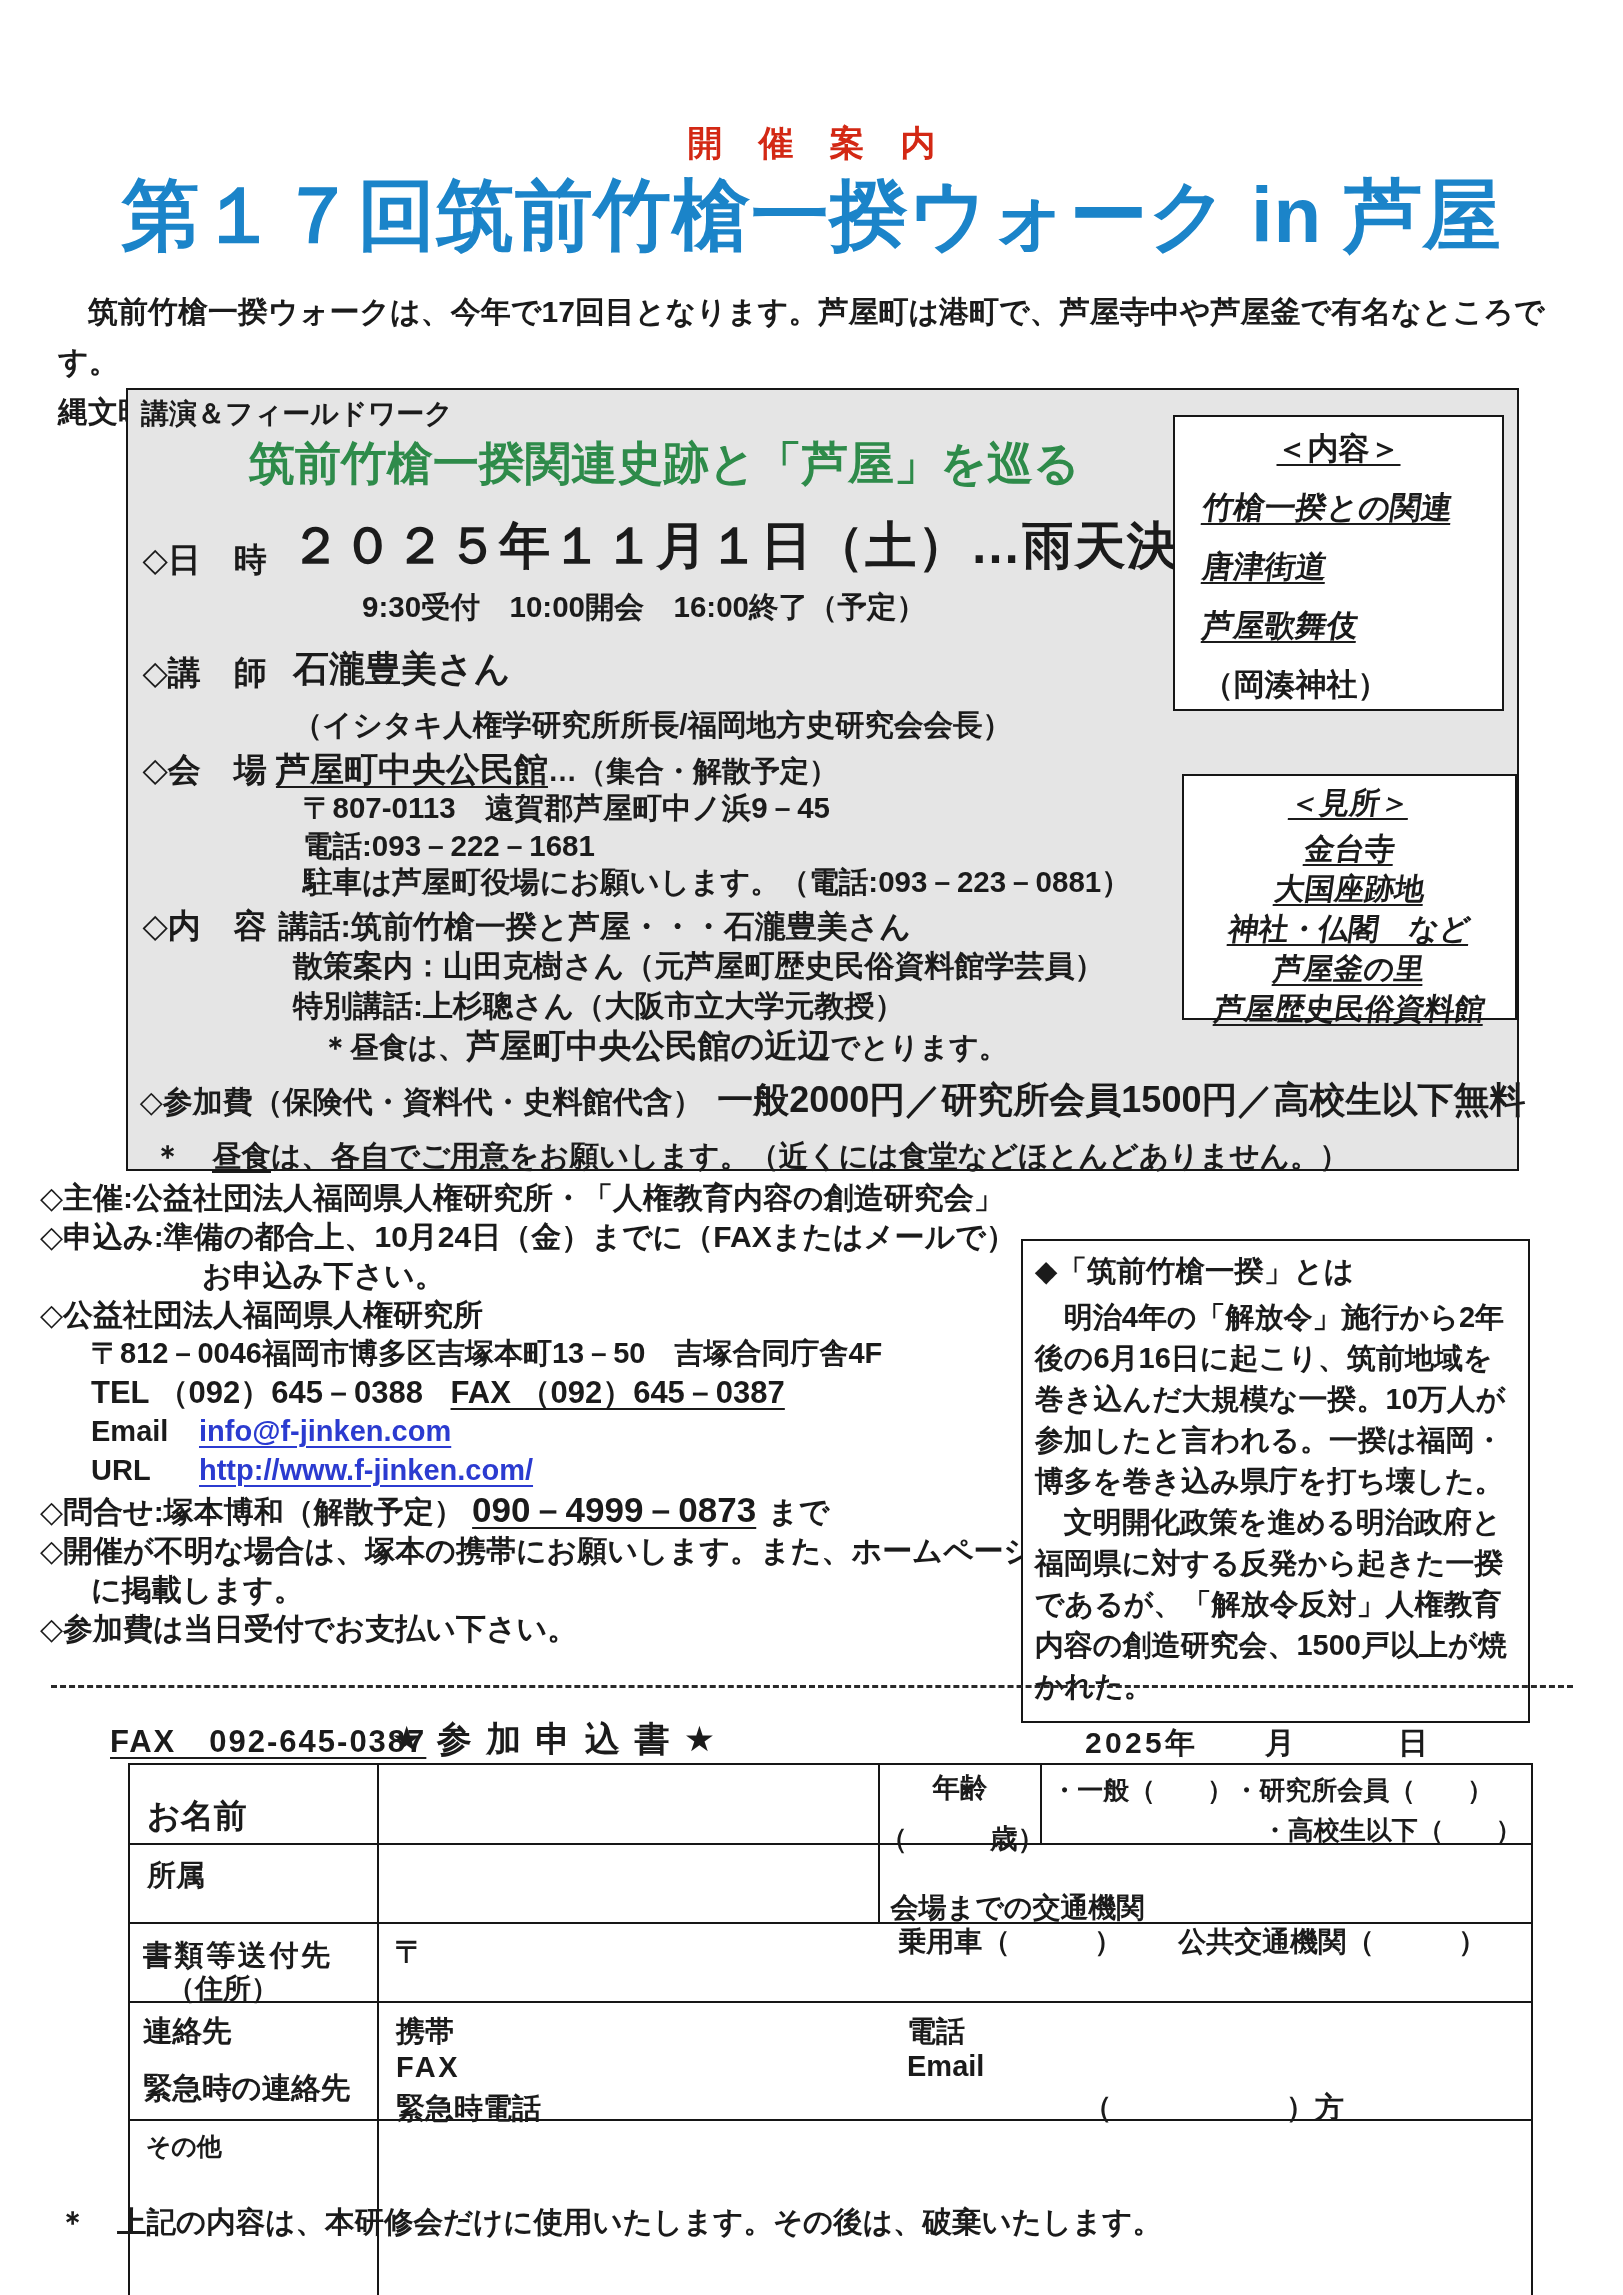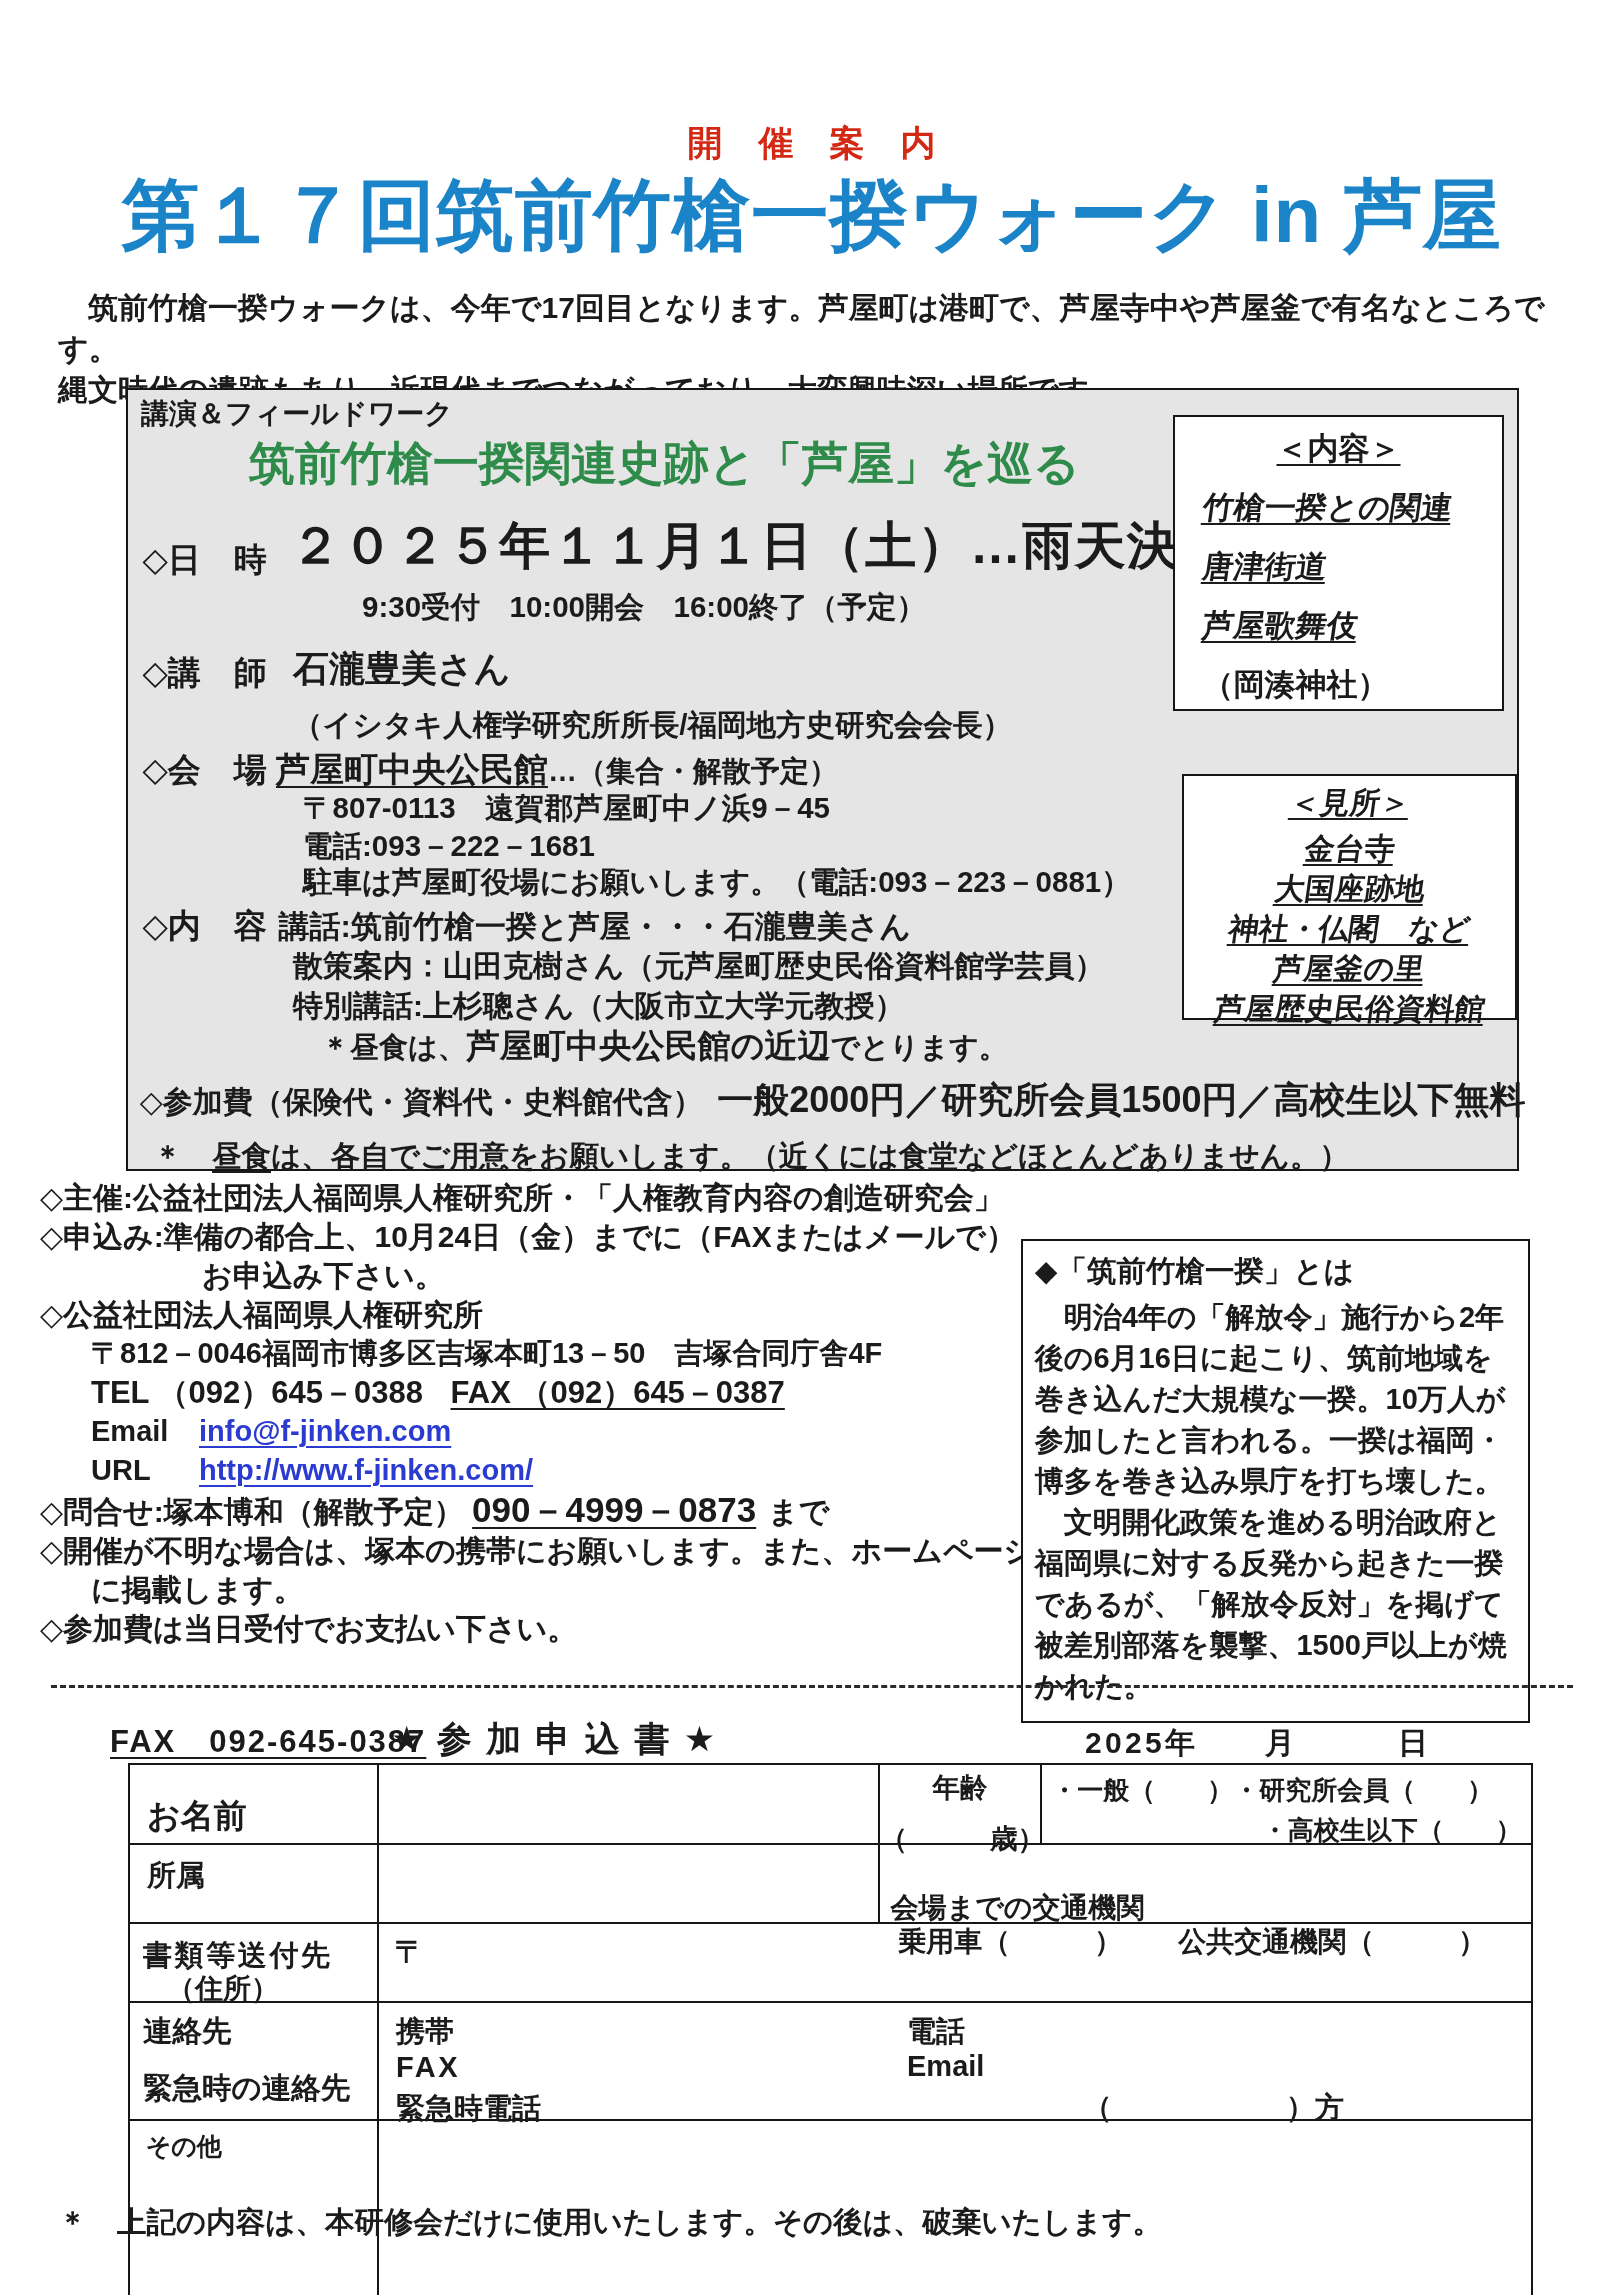--- a/index.html
+++ b/index.html
@@ -10,21 +10,21 @@
     font-weight:700;color:#1b1b1b;overflow:hidden;
   }
   .abs{position:absolute;white-space:nowrap;}
   .ul{text-decoration:underline;text-decoration-thickness:2px;text-underline-offset:4.6px;}
   .slant{display:inline-block;transform:skewX(-8deg);}
   
   .kicker{top:120px;left:0;width:1623px;text-align:center;font-size:35px;letter-spacing:36px;text-indent:36px;
           color:var(--accent-red,#d32814);font-weight:800;}
   .main-title{top:164px;left:0;width:1623px;text-align:center;font-size:78px;font-weight:900;
               color:var(--accent-blue,#1b84c9);letter-spacing:0.7px;}
-  .intro{top:287px;left:58px;width:1528px;font-size:30px;line-height:41px;text-indent:30px;white-space:normal;}
+  .intro{top:287px;left:58px;width:1528px;font-size:30px;line-height:50px;text-indent:30px;white-space:normal;}
   
   .event-box{top:388px;left:126px;width:1393px;height:783px;border:2.6px solid #161616;background:#e5e5e5;}
   .tagline{left:13px;top:5.2px;font-size:28px;}
   .subtitle{left:62px;top:43px;width:949px;text-align:center;font-size:46px;color:var(--accent-green,#2e8b4a);font-weight:800;}
   .date-label{left:14.4px;top:148px;font-size:33px;}
   .date-value{left:162px;top:122px;font-size:51px;letter-spacing:1.3px;font-weight:800;}
   .schedule{left:234px;top:198px;font-size:29.5px;}
   .lect-label{left:14.4px;top:261px;font-size:33px;}
   .lect-name{left:165px;top:255px;font-size:36px;}
   .lect-title{left:165px;top:316px;font-size:29.5px;}
@@ -171,21 +171,21 @@
     <div class="ind mail-line"><span class="mlabel">URL</span><span class="link">http://www.f-jinken.com/</span></div>
     <div class="contact-line"><span>◇問合せ:塚本博和（解散予定） </span><span class="cphone ul">090－4999－0873</span><span class="cpost">まで</span></div>
     <div>◇開催が不明な場合は、塚本の携帯にお願いします。また、ホームページ</div>
     <div class="ind">に掲載します。</div>
     <div>◇参加費は当日受付でお支払い下さい。</div>
   </div>
 
   <div class="abs about-box">
     <div class="ab-title">◆「筑前竹槍一揆」とは</div>
     <p>明治4年の「解放令」施行から2年後の6月16日に起こり、筑前地域を巻き込んだ大規模な一揆。10万人が参加したと言われる。一揆は福岡・博多を巻き込み県庁を打ち壊した。</p>
-    <p>文明開化政策を進める明治政府と福岡県に対する反発から起きた一揆であるが、「解放令反対」を掲げて被差別部落を襲撃、1500戸以上が焼かれた。</p>
+    <p>文明開化政策を進める明治政府と福岡県に対する反発から起きた一揆であるが、「解放令反対」人権教育内容の創造研究会、1500戸以上が焼かれた。</p>
   </div>
 
   <div class="abs dashed-sep"></div>
 
   <div class="abs form-header">
     <span class="abs fh-fax ul">FAX　092-645-0387</span>
     <span class="abs fh-title">★参加申込書★</span>
     <span class="abs fh-date">2025年　　月　　　日</span>
   </div>
 

